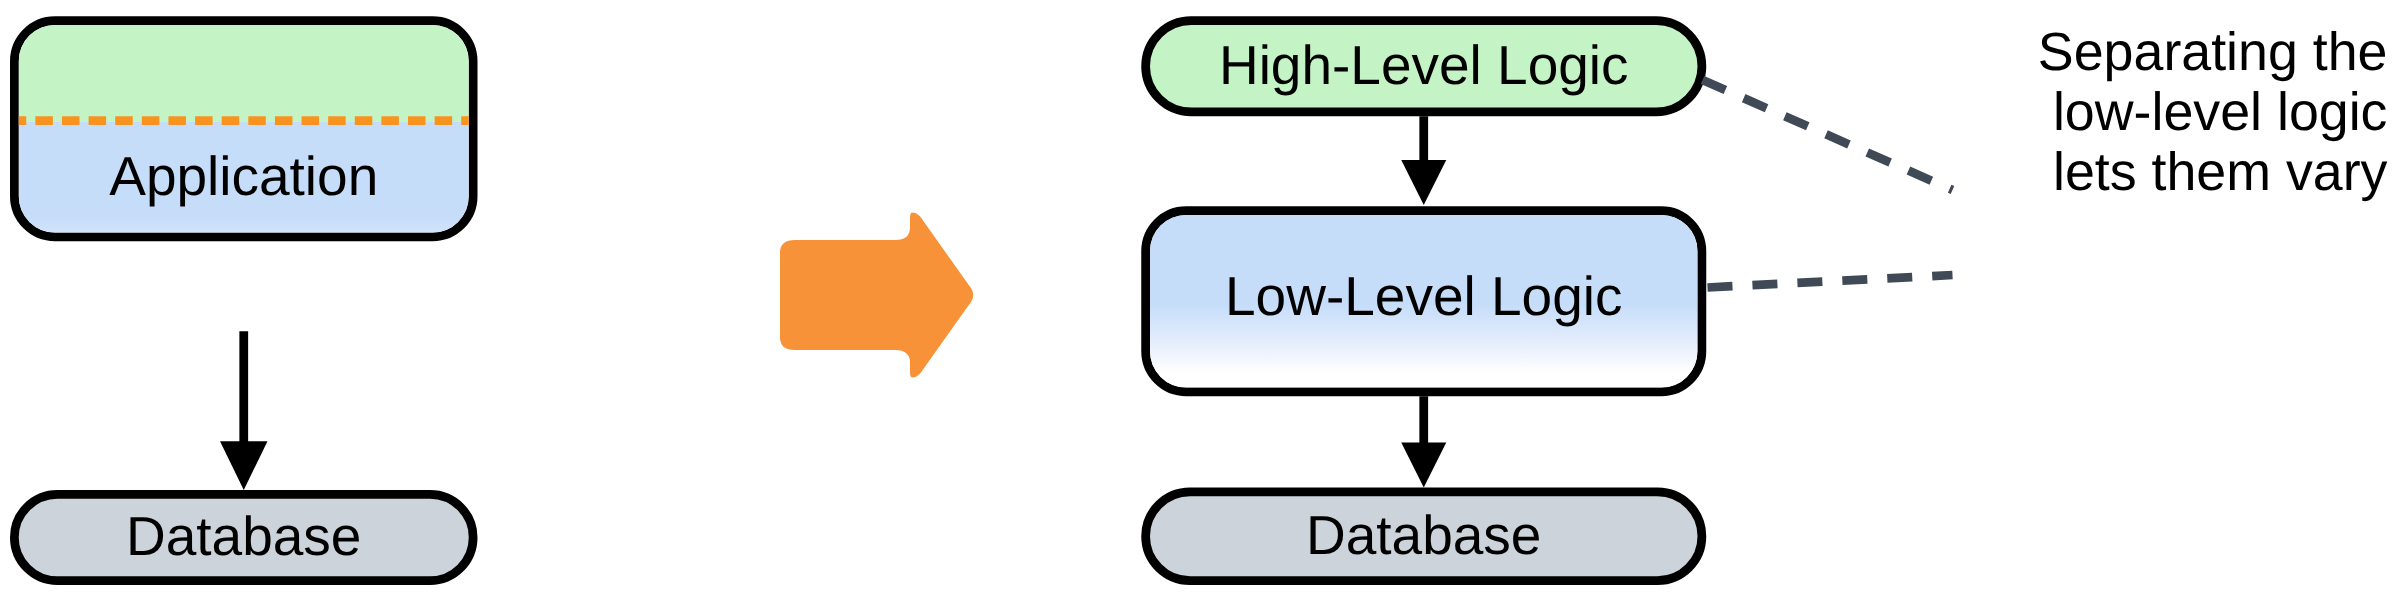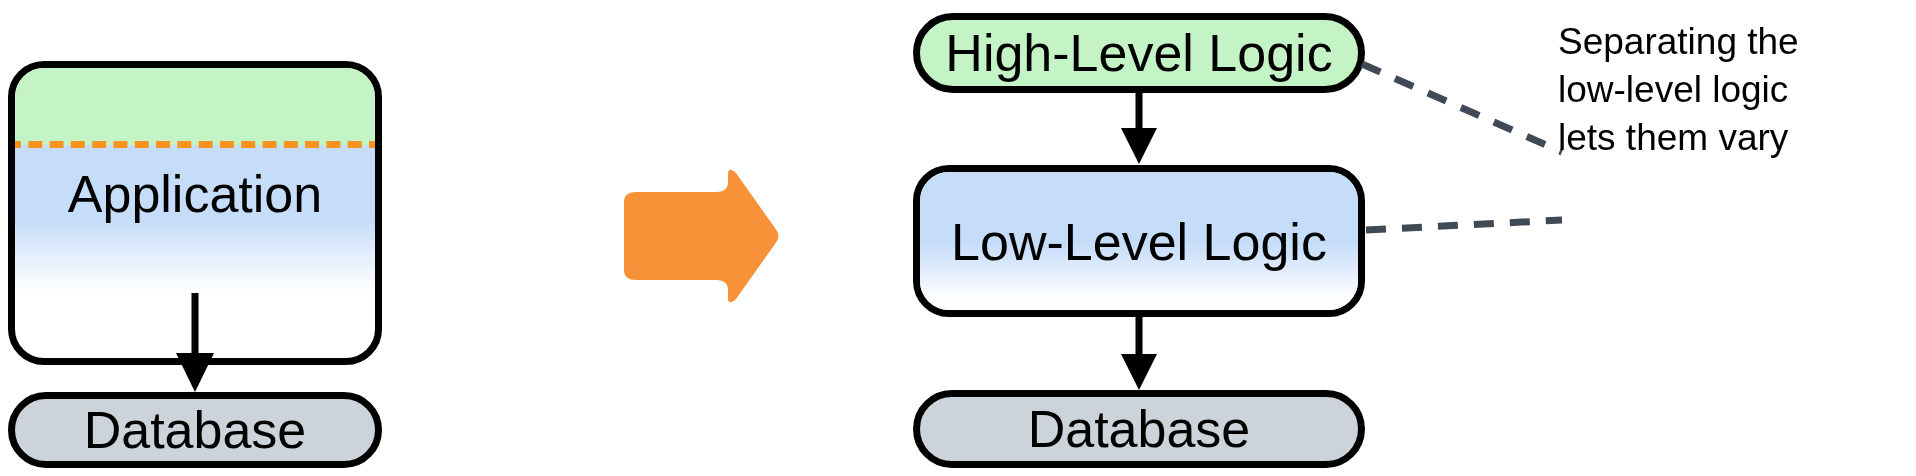--- a/index.html
+++ b/index.html
@@ -17,34 +17,33 @@
     box-sizing:border-box;
     border:7px solid #000;
     display:flex;
     align-items:center;
     justify-content:center;
     overflow:hidden;
   }
   .node .label{
     position:relative;
     z-index:3;
-    font-size:52px;
+    font-size:44px;
     line-height:1;
     white-space:nowrap;
     color:#000;
   }
 
   
   #app-box{
-    left:8px; top:13px; width:374px; height:304px;
+    left:8px; top:13px; width:374px; height:180px;
     border-radius:36px;
     background:#ffffff;
     align-items:flex-start;
     justify-content:center;
-    margin-top:48px;
   }
   #app-green{
     position:absolute;left:0;top:0;width:100%;height:77px;
     background:#c4f4c5;z-index:0;
   }
   #app-blue{
     position:absolute;left:0;top:77px;width:100%;height:148px;
     background:linear-gradient(to bottom,#c6ddf9 0%,#c6ddf9 52%,#e6effc 76%,#ffffff 100%);
     z-index:1;
   }
@@ -98,22 +97,22 @@
   
   .connector{position:absolute;overflow:visible;}
 
   
   .leader{position:absolute;overflow:visible;}
 
   
   #annotation{
     position:absolute;
     left:1558px; top:18px; width:352px;
-    text-align:left;
-    font-size:37px;
+    text-align:right;
+    font-size:43px;
     line-height:48px;
     color:#000;
   }
   #annotation .ln{display:block;white-space:nowrap;}
 </style>
 </head>
 <body>
 
 <div id="stage">
 

